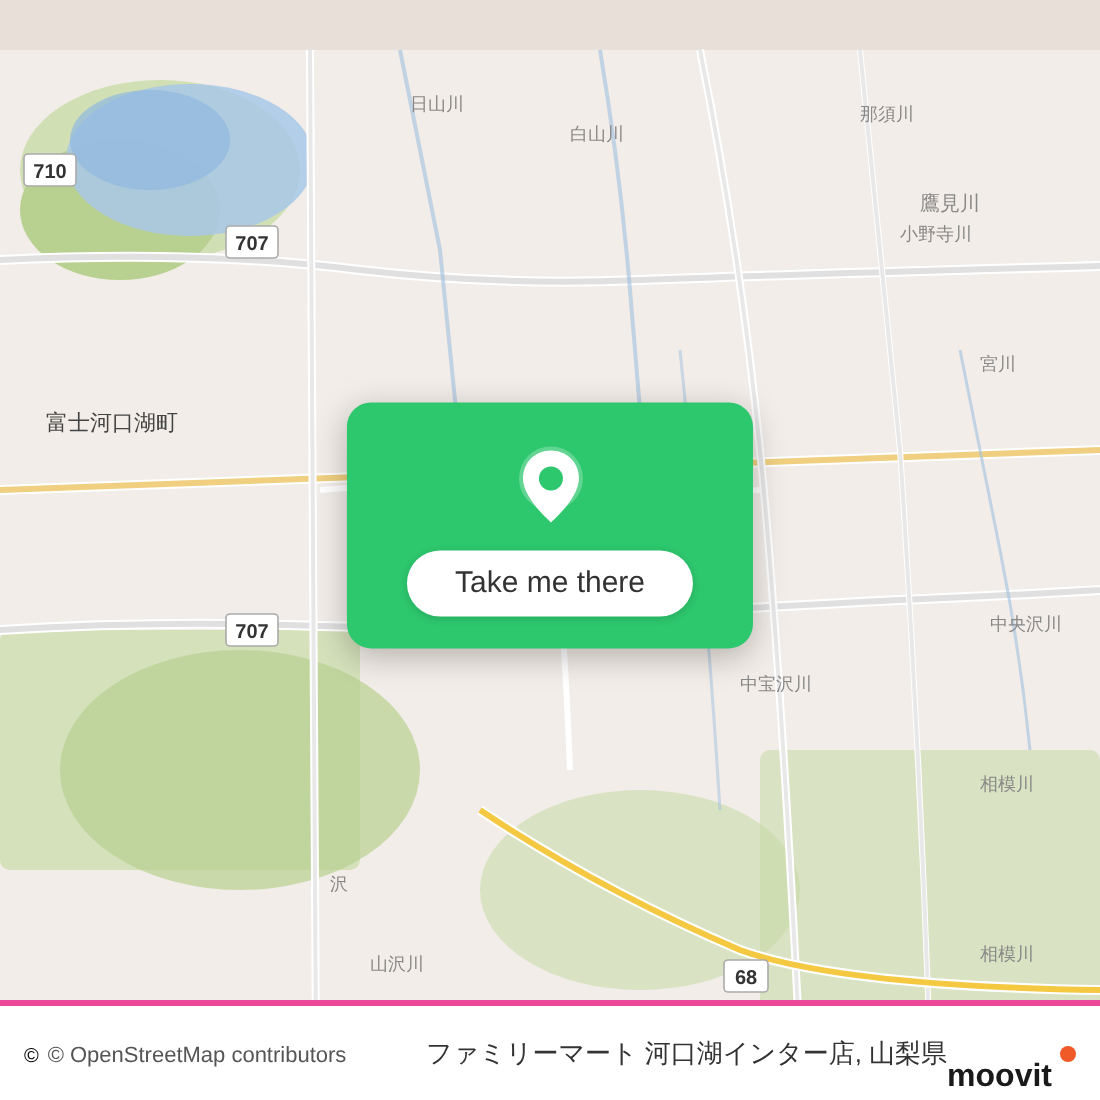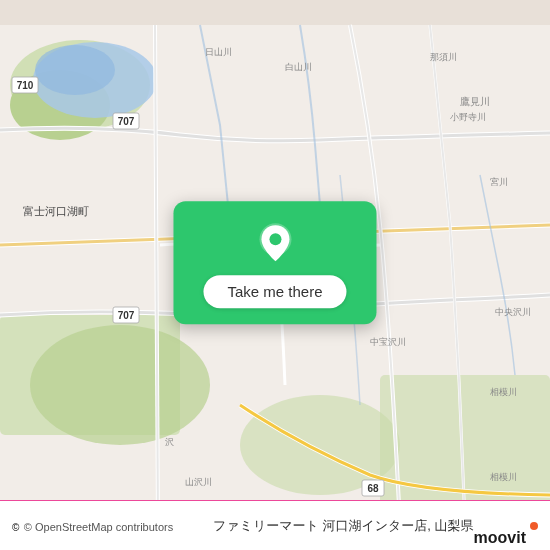--- a/index.html
+++ b/index.html
@@ -33,21 +33,21 @@
       position: absolute;
       bottom: 0;
       left: 0;
       right: 0;
       height: 50px;
       background: white;
       display: flex;
       align-items: center;
       justify-content: space-between;
       padding: 0 12px;
-      border-top: 1px solid #ec4899;
+      border-top: 3px solid #ec4899;
       z-index: 10;
     }
 
     #place-info {
       display: flex;
       flex-direction: column;
       align-items: flex-end;
       flex: 1;
     }
 

